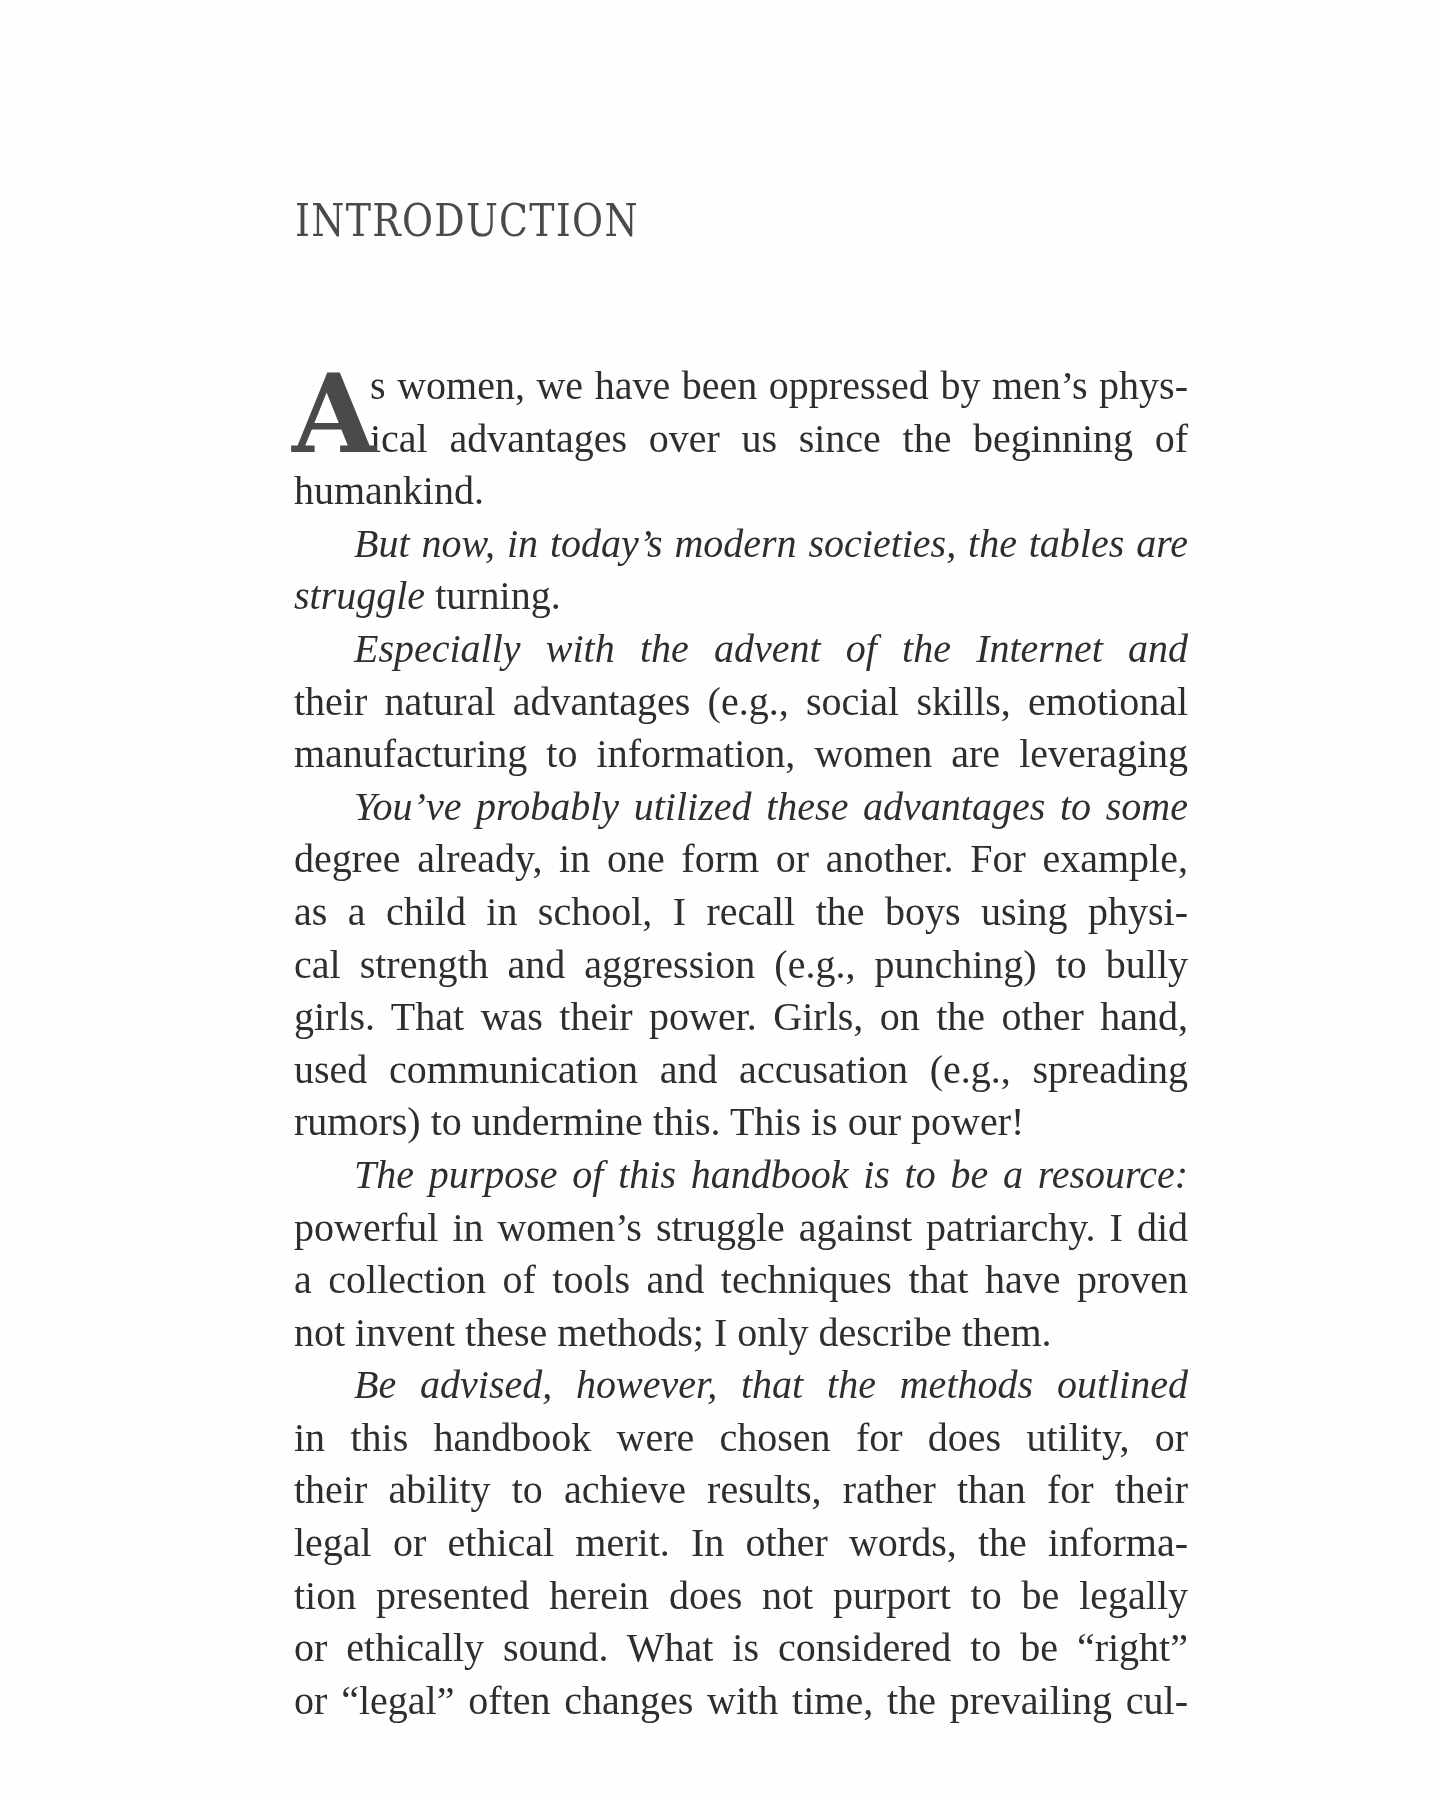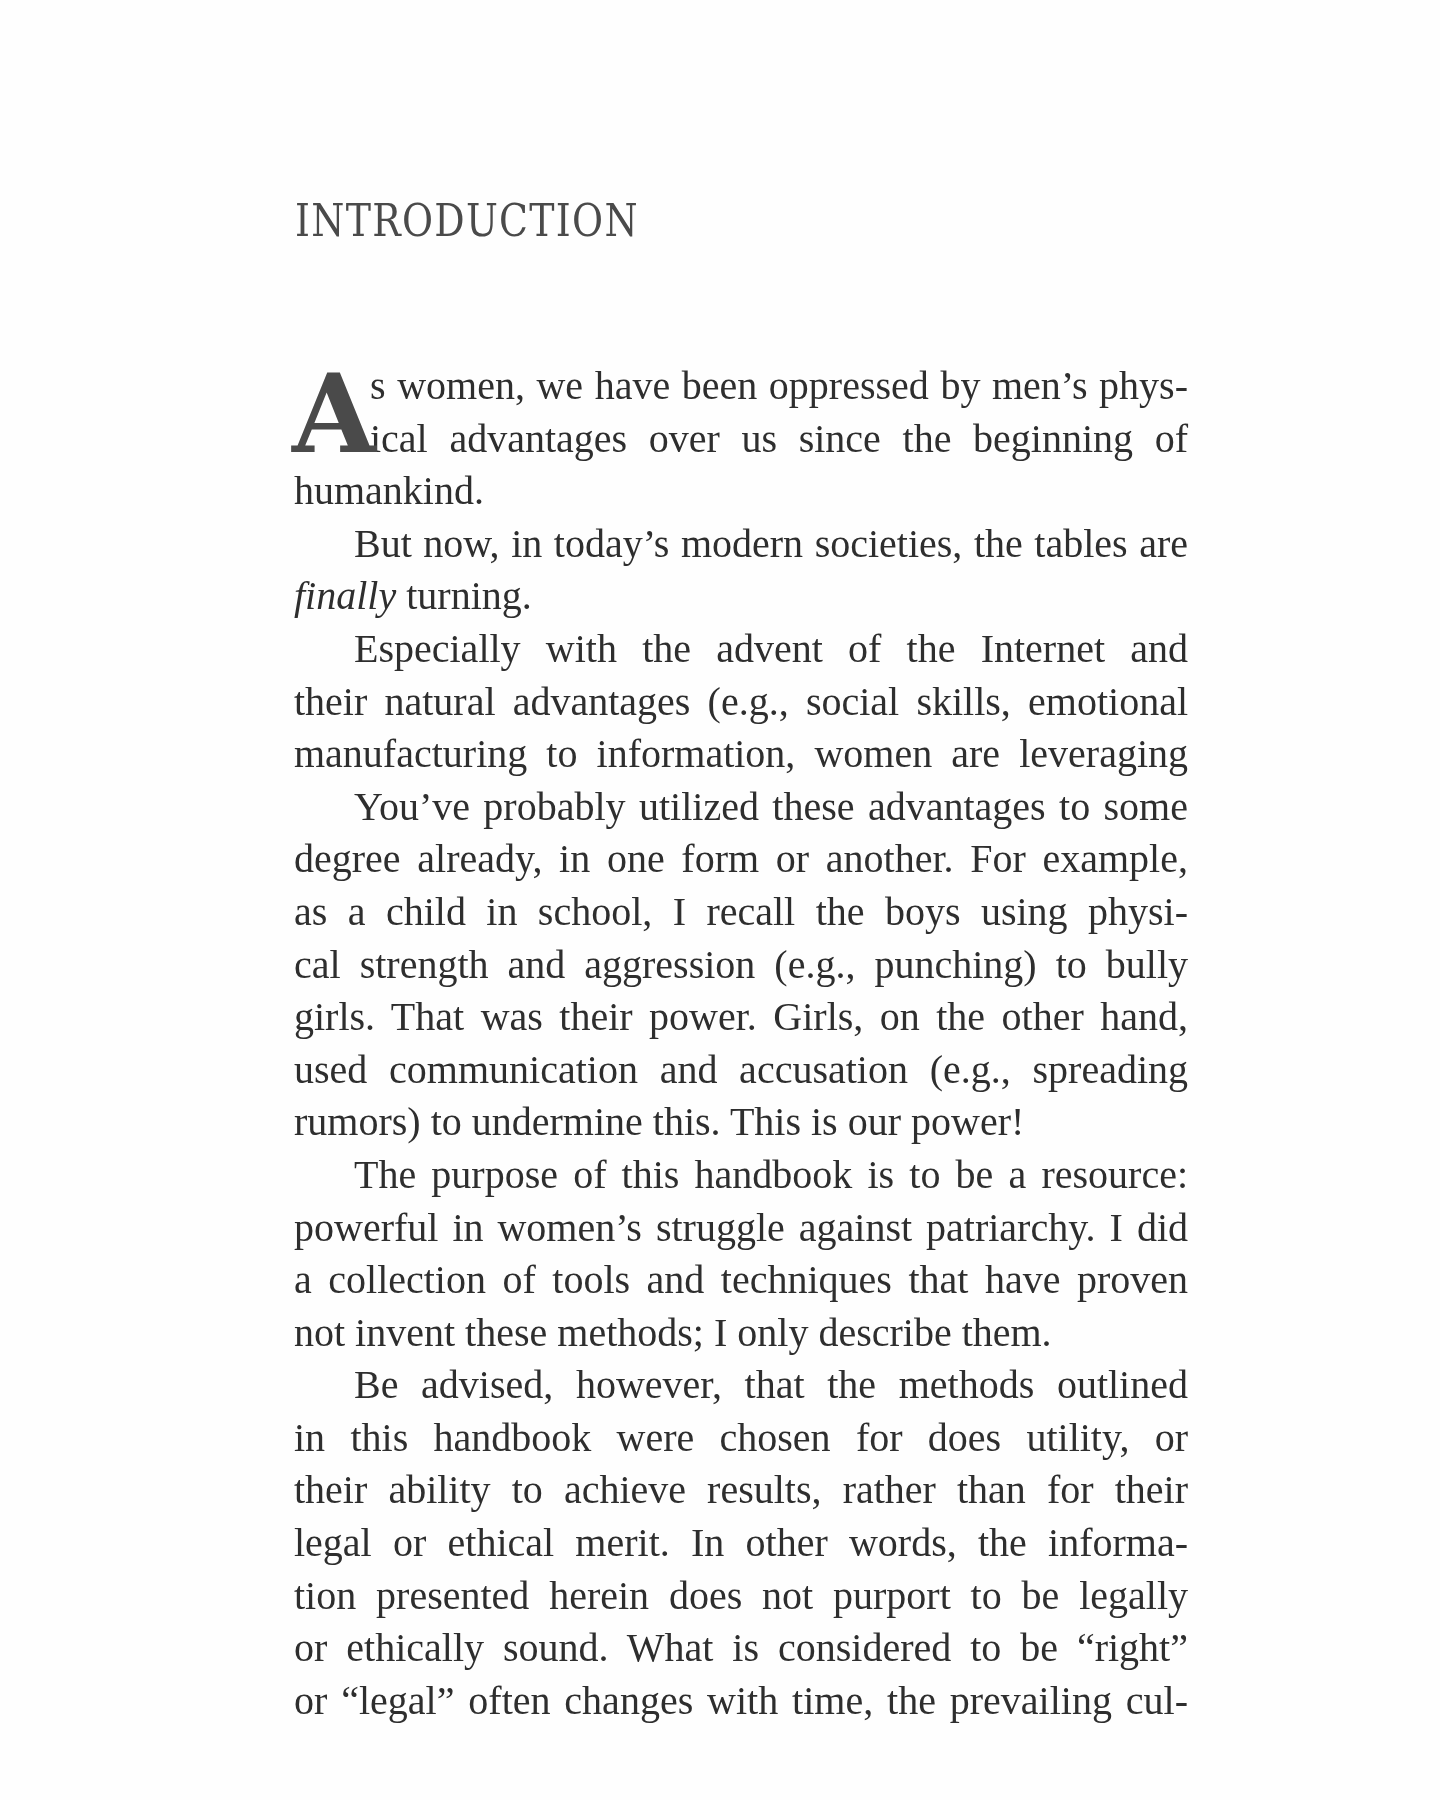--- a/index.html
+++ b/index.html
@@ -50,20 +50,21 @@
       white-space: nowrap;
       text-align: justify;
       text-align-last: justify;
       overflow: visible;
     }
     .line.last {
       text-align-last: left;
     }
     .line.indent {
       padding-left: 60px;
+      font-style: italic;
     }
     .line.dc-indent {
       padding-left: 76px;
     }
     .drop-cap {
       position: absolute;
       left: -2px;
       top: 4px;
       font-family: "DejaVu Serif", serif;
       font-weight: bold;
@@ -86,21 +87,21 @@
     <span class="drop-cap">A</span>
 
     <div>
       <span class="line dc-indent">s women, we have been oppressed by men’s phys-</span>
       <span class="line dc-indent">ical advantages over us since the beginning of</span>
       <span class="line last">humankind.</span>
     </div>
 
     <div>
       <span class="line indent">But now, in today’s modern societies, the tables are</span>
-      <span class="line last"><span class="italic">finally</span> <span>turning.</span></span>
+      <span class="line last"><span class="italic">struggle</span> <span>turning.</span></span>
     </div>
 
     <div>
       <span class="line indent">Especially with the advent of the Internet and</span>
       <span class="line">their natural advantages (e.g., social skills, emotional</span>
       <span class="line">manufacturing to information, women are leveraging</span>
     </div>
 
     <div>
       <span class="line indent">You’ve probably utilized these advantages to some</span>

